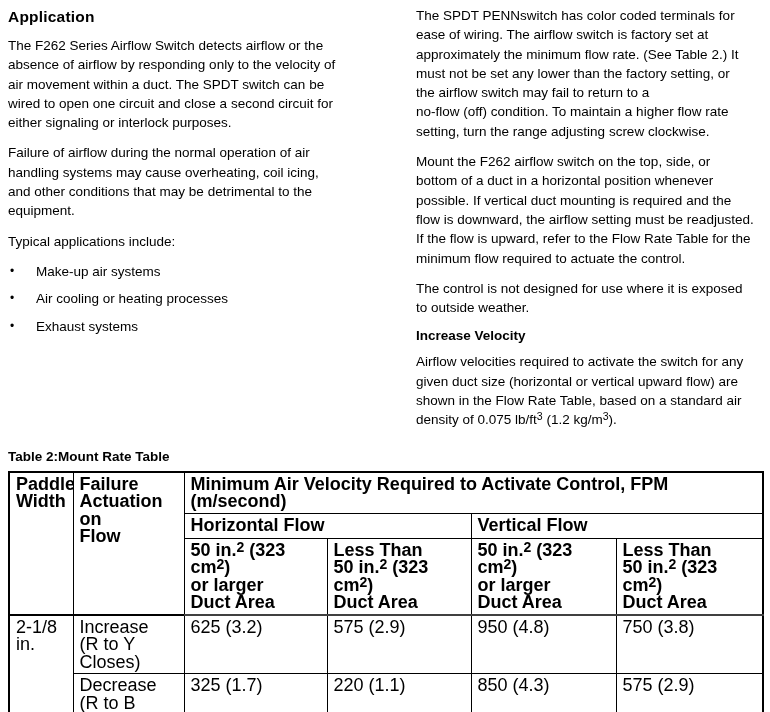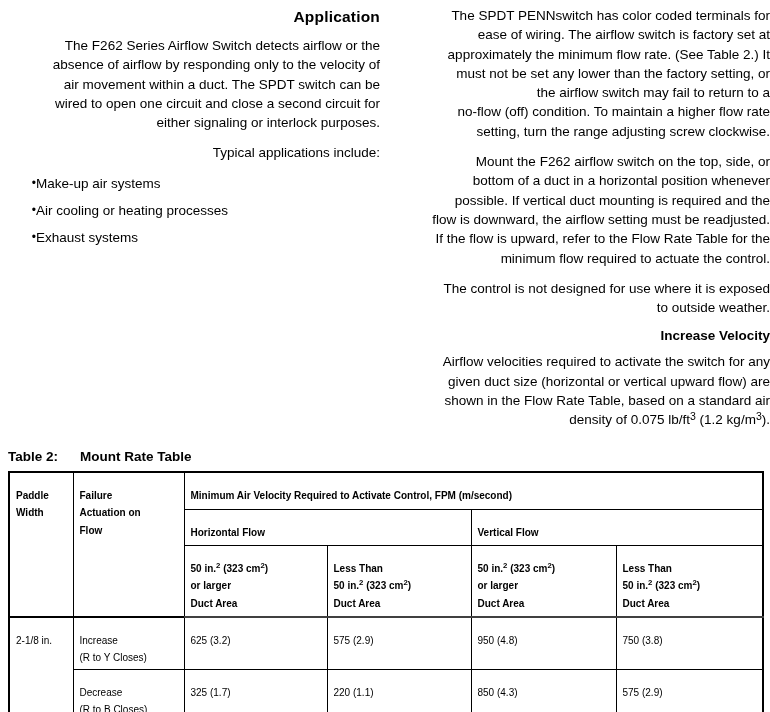--- a/index.html
+++ b/index.html
@@ -7,21 +7,21 @@
     width: 770px;
     height: 712px;
     background: #ffffff;
     color: #000000;
     font-family: "Liberation Sans", sans-serif;
     overflow: hidden;
   }
   .page { padding: 6px 8px 0 8px; }
 
   
-  .columns { display: flex; gap: 25px; text-align: right; }
+  .columns { display: flex; gap: 36px; }
   .col-left  { width: 372px; flex: 0 0 372px; }
   .col-right { width: 365px; flex: 0 0 365px; }
 
   h1.section-heading {
     font-size: 15.5px;
     font-weight: bold;
     margin: 2px 0 10px 0;
     letter-spacing: 0.2px;
   }
   h2.sub-heading {
@@ -50,35 +50,35 @@
   }
 
   sup { font-size: 0.78em; line-height: 0; vertical-align: 4px; }
 
   
   .table-caption {
     font-size: 13.5px;
     font-weight: bold;
     margin: 8px 0 7px 0;
   }
-  .table-caption .cap-label { margin-right: 22px; }
+  .table-caption .cap-label { }
 
   
   table.flow-table {
     border-collapse: collapse;
     table-layout: fixed;
     width: 754px;
     border: 2px solid #000;
   }
   table.flow-table th, table.flow-table td {
     border: 1px solid #000;
     vertical-align: top;
     text-align: left;
-    padding: 14px 6px 2px 6px;
-    font-size: 10px;
+    padding: 3px 6px 2px 6px;
+    font-size: 18px;
     line-height: 17.5px;
     white-space: pre-line;
     overflow: hidden;
   }
   table.flow-table th { font-weight: bold; }
   td.paddle-cell { font-weight: normal; }
   tr.hrow-1 th { height: 20px; }
   tr.hrow-2 th { height: 19px; }
   tr.hrow-3 th { height: 54px; border-bottom: 2px solid #404040; }
   tr.data-row td { height: 31px; }
@@ -91,20 +91,24 @@
 
   <div class="columns">
 
     <div class="col-left">
       <h1 class="section-heading">Application</h1>
       <p class="para">The F262 Series Airflow Switch detects airflow or the
 absence of airflow by responding only to the velocity of
 air movement within a duct. The SPDT switch can be
 wired to open one circuit and close a second circuit for
 either signaling or interlock purposes.</p>
+      <p class="para">Failure of airflow during the normal operation of air
+handling systems may cause overheating, coil icing,
+and other conditions that may be detrimental to the
+equipment.</p>
       <p class="para">Typical applications include:</p>
       <ul class="apps-list">
         <li>
           <span class="bullet">•</span>
           <span>Make-up air systems</span>
         </li>
         <li>
           <span class="bullet">•</span>
           <span>Air cooling or heating processes</span>
         </li>

